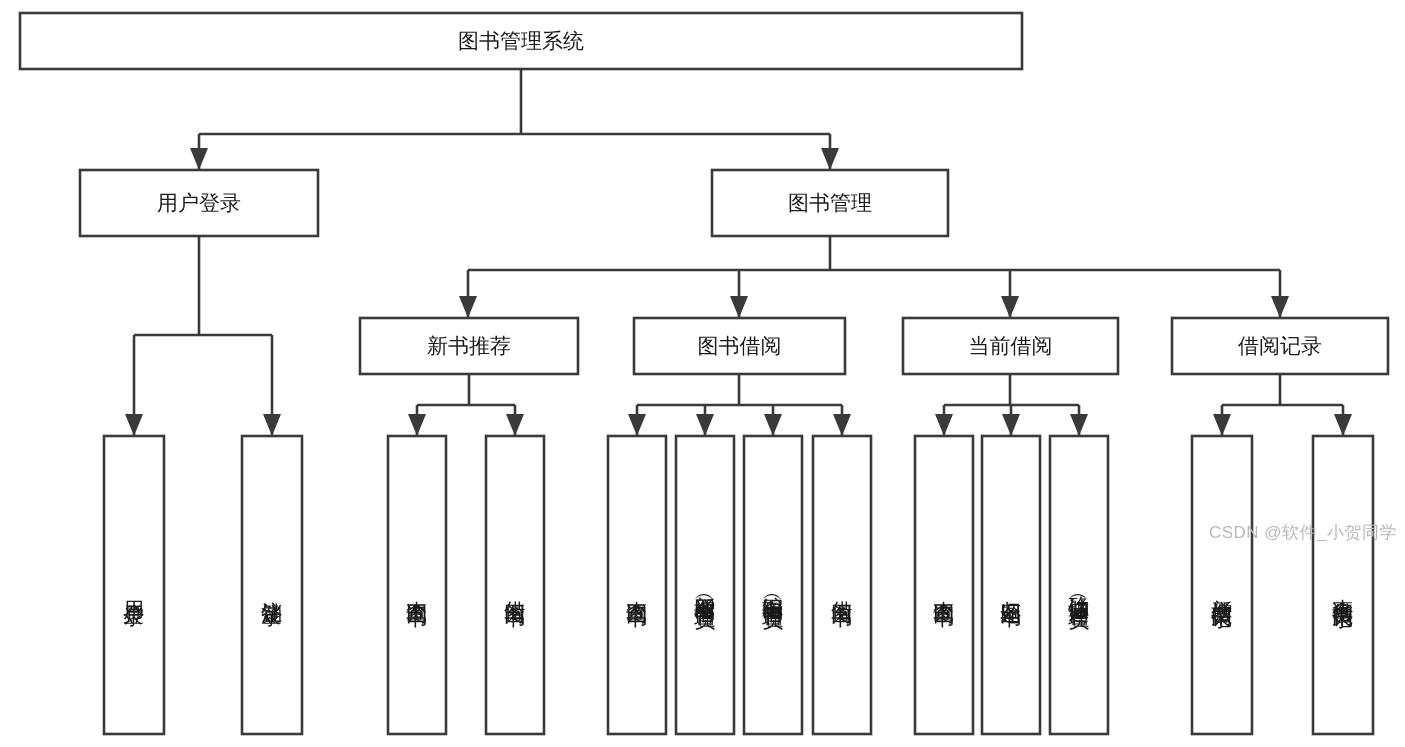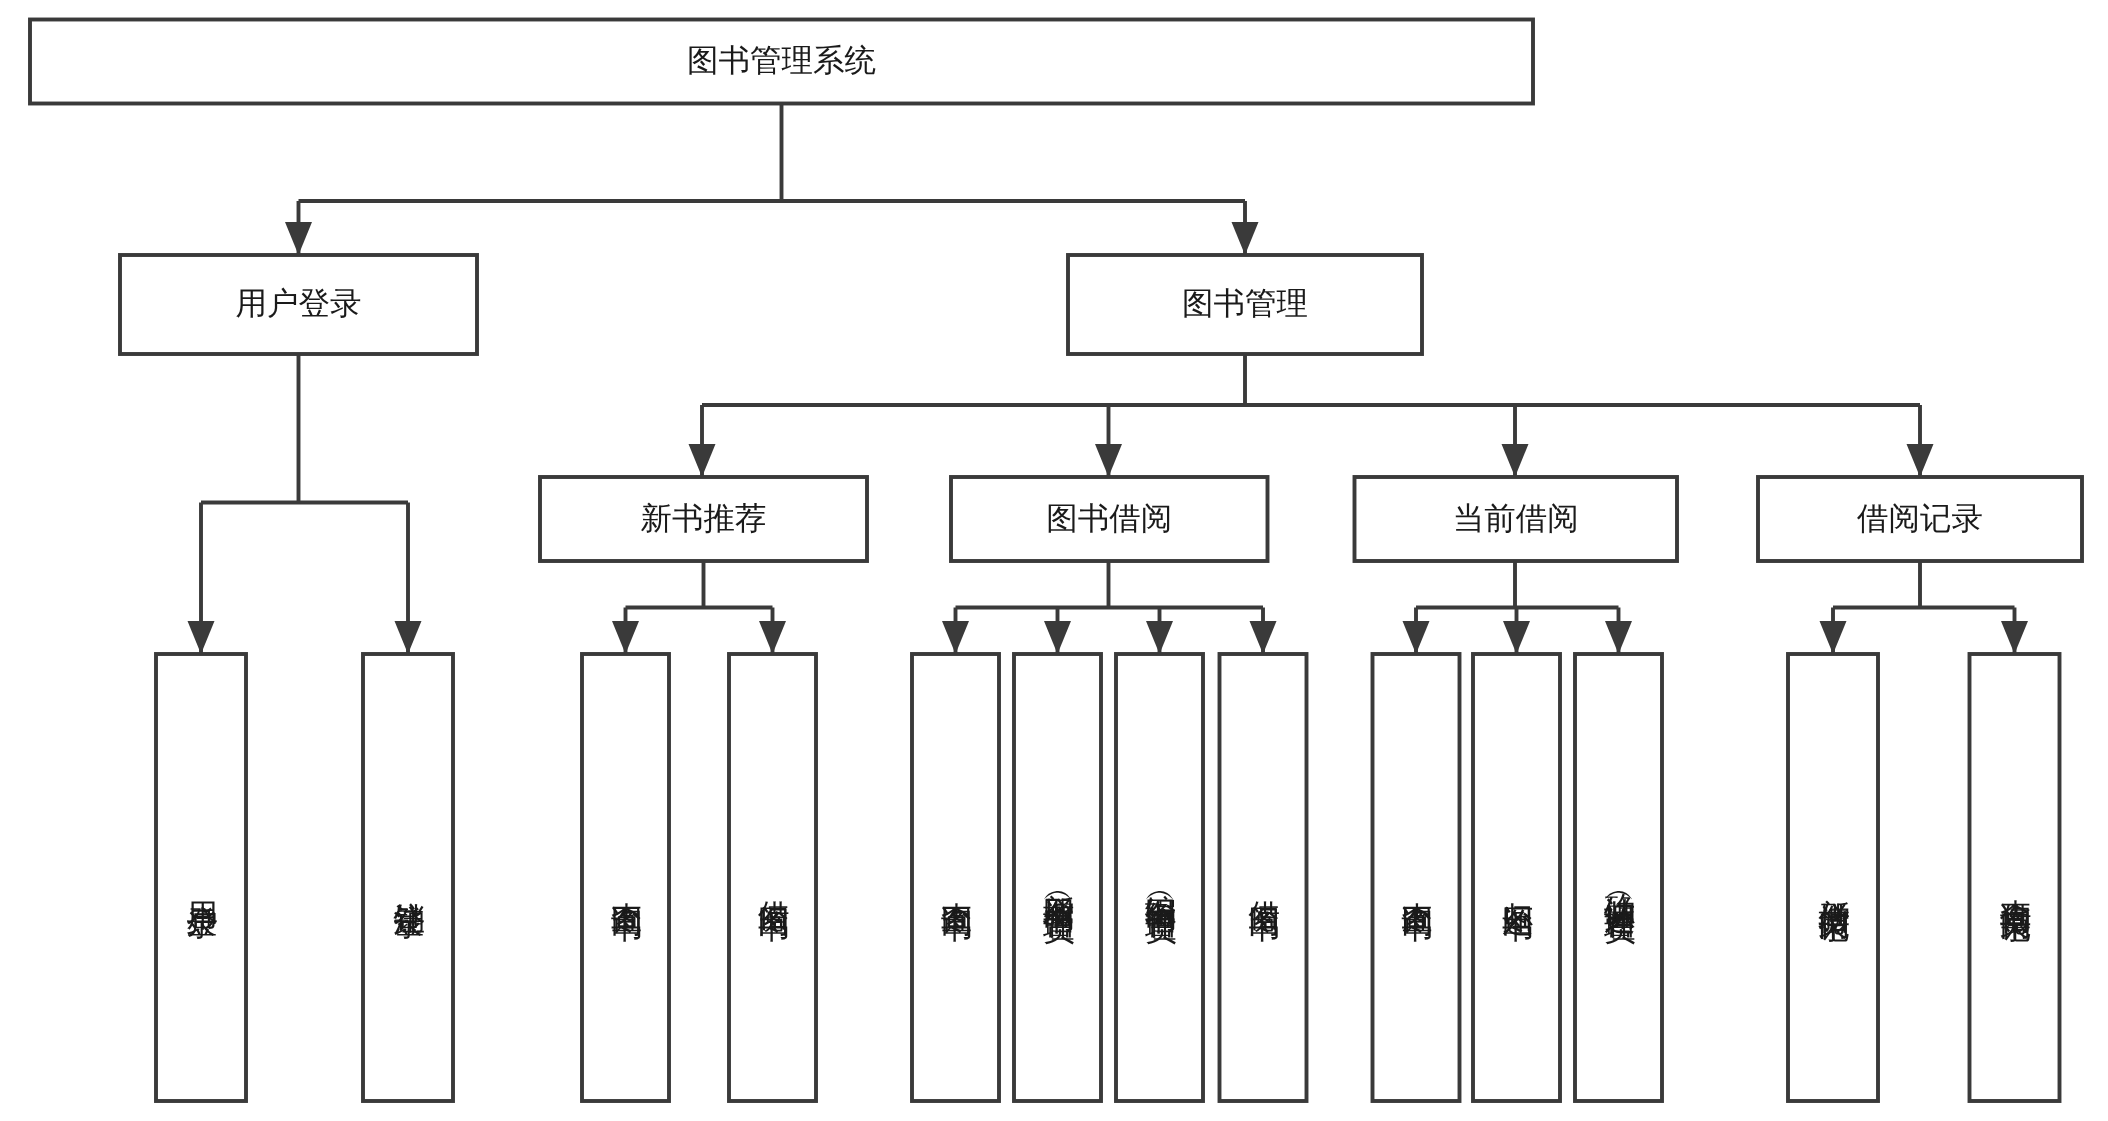--- a/index.html
+++ b/index.html
@@ -205,14 +205,15 @@
         <span class="leaf-label">确认归还（管理员）</span>
       </div>
       <div class="leaf-label-wrap" style="left: 1192px; top: 446px; width: 60px; height: 284px; align-items: center;">
         <span class="leaf-label">新增借阅记录</span>
       </div>
       <div class="leaf-label-wrap" style="left: 1313px; top: 446px; width: 60px; height: 284px; align-items: center;">
         <span class="leaf-label">查询借阅记录</span>
       </div>
     </div>
 
+  <div class="watermark">CSDN @软件_小贺同学</div>
 
 </div>
 
 </body></html>

